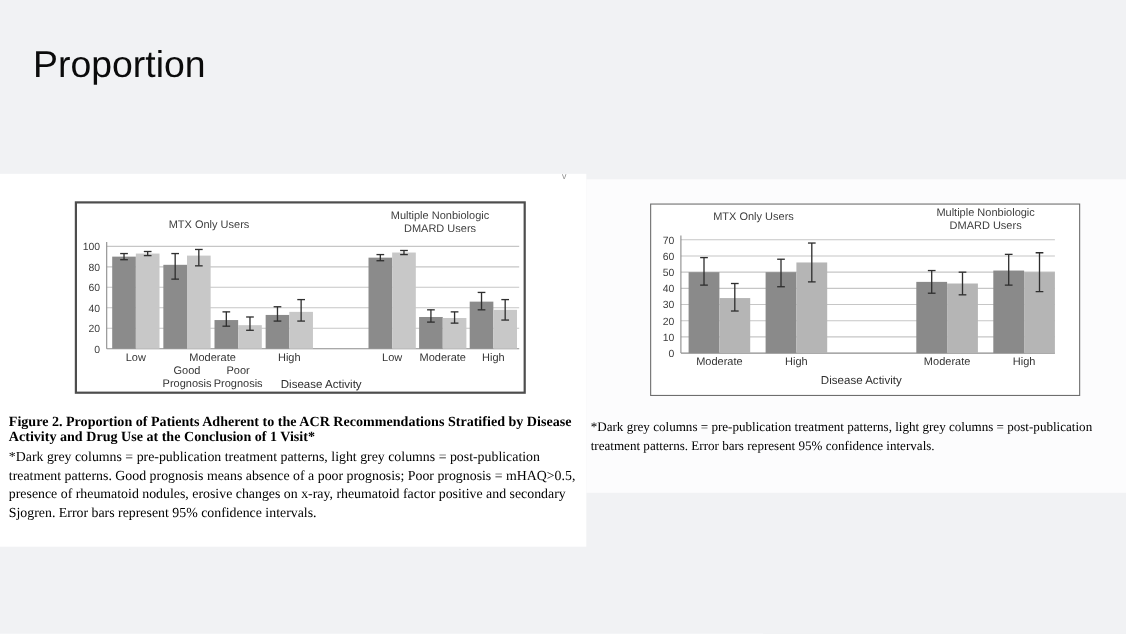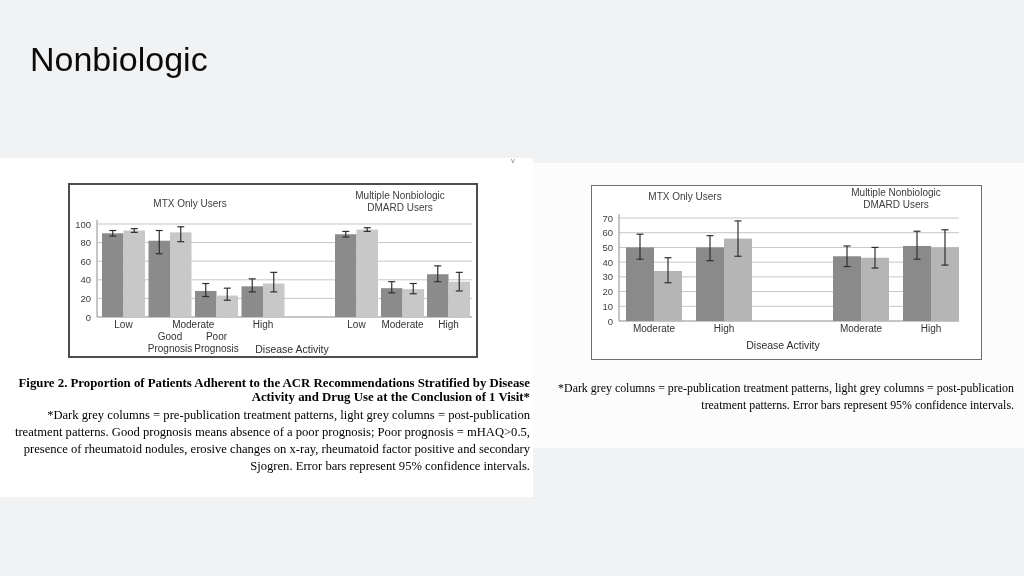--- a/index.html
+++ b/index.html
@@ -12,33 +12,33 @@
   .panelR{left:533px;top:163px;width:491px;height:285px;background:#fcfcfd;}
   .artifact{position:absolute;left:511px;top:156px;font-size:8px;color:#8a8a8a;}
   .figbox{position:absolute;background:#fff;box-sizing:border-box;}
   .figbox svg{display:block;overflow:visible;}
   #fig2-box{left:68px;top:183px;width:410px;height:175px;border:2px solid #4d4d4d;}
   #fig3-box{left:591px;top:185px;width:391px;height:175px;border:1px solid #6e6e6e;}
   .ctick{font:9.5px "Liberation Sans",sans-serif;fill:#3d3d3d;}
   .cxlab{font:10px "Liberation Sans",sans-serif;fill:#333;}
   .gtitle{font:10px "Liberation Sans",sans-serif;fill:#3d3d3d;}
   .caxis{font:10.5px "Liberation Sans",sans-serif;fill:#2e2e2e;}
-  .caption{position:absolute;color:#000;font-family:"Liberation Serif",serif;text-align:right;}
+  .caption{position:absolute;color:#000;font-family:"Liberation Serif",serif;}
   #cap2{left:8px;top:377px;width:522px;}
   #cap3{left:537px;top:377px;width:477px;}
   #cap2 .cap-bold{font-weight:bold;font-size:12.8px;line-height:13.5px;}
   #cap2 .cap-note{font-size:12.6px;line-height:17px;margin-top:3px;}
   #cap3 .cap-bold{font-weight:bold;font-size:11.9px;line-height:13px;}
   #cap3 .cap-note{font-size:11.9px;line-height:16.5px;margin-top:3px;}
 </style>
 </head>
 <body>
 
 <div class="slide">
-  <div class="slide-title">Nonbiologic</div>
+  <div class="slide-title">Proportion</div>
 
   <div class="panel panelL"></div>
   <div class="panel panelR"></div>
 
   <div class="artifact">v</div>
 
   <div class="figbox" id="fig2-box">
     <div>
         <svg width="406" height="171">
           <line x1="27" y1="132" x2="402" y2="132" stroke="#8c8c8c" stroke-width="1"></line>

